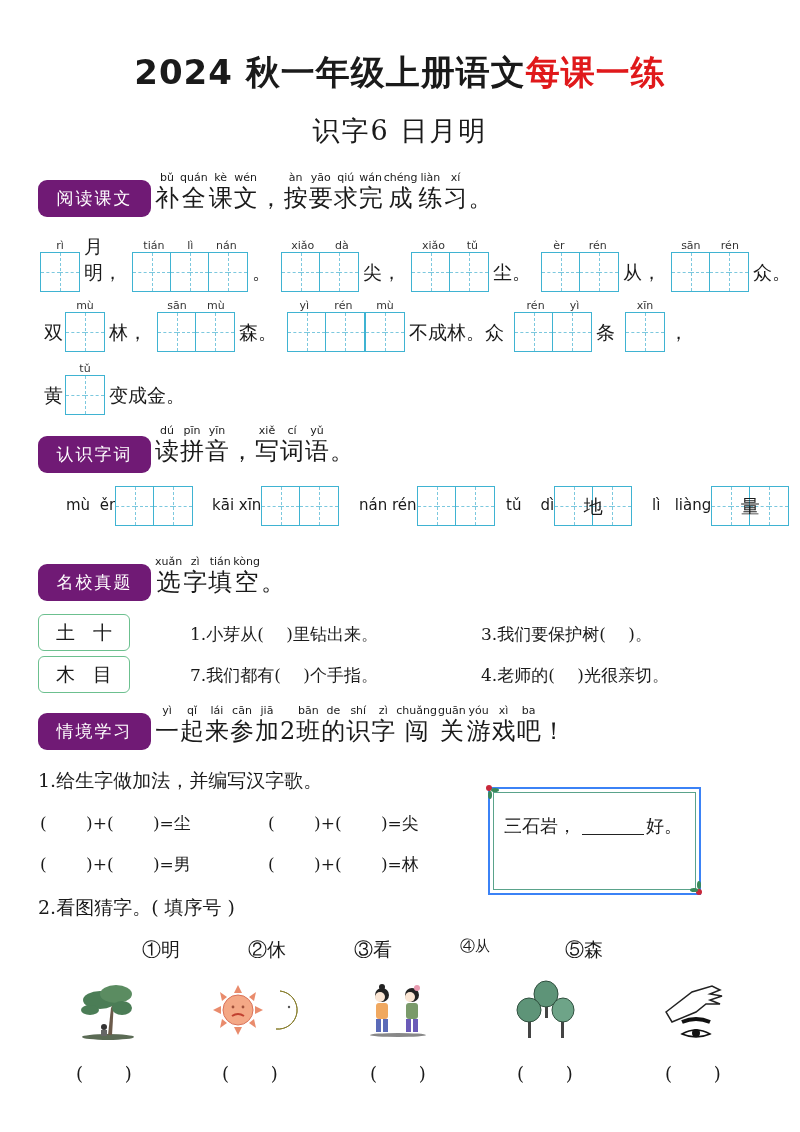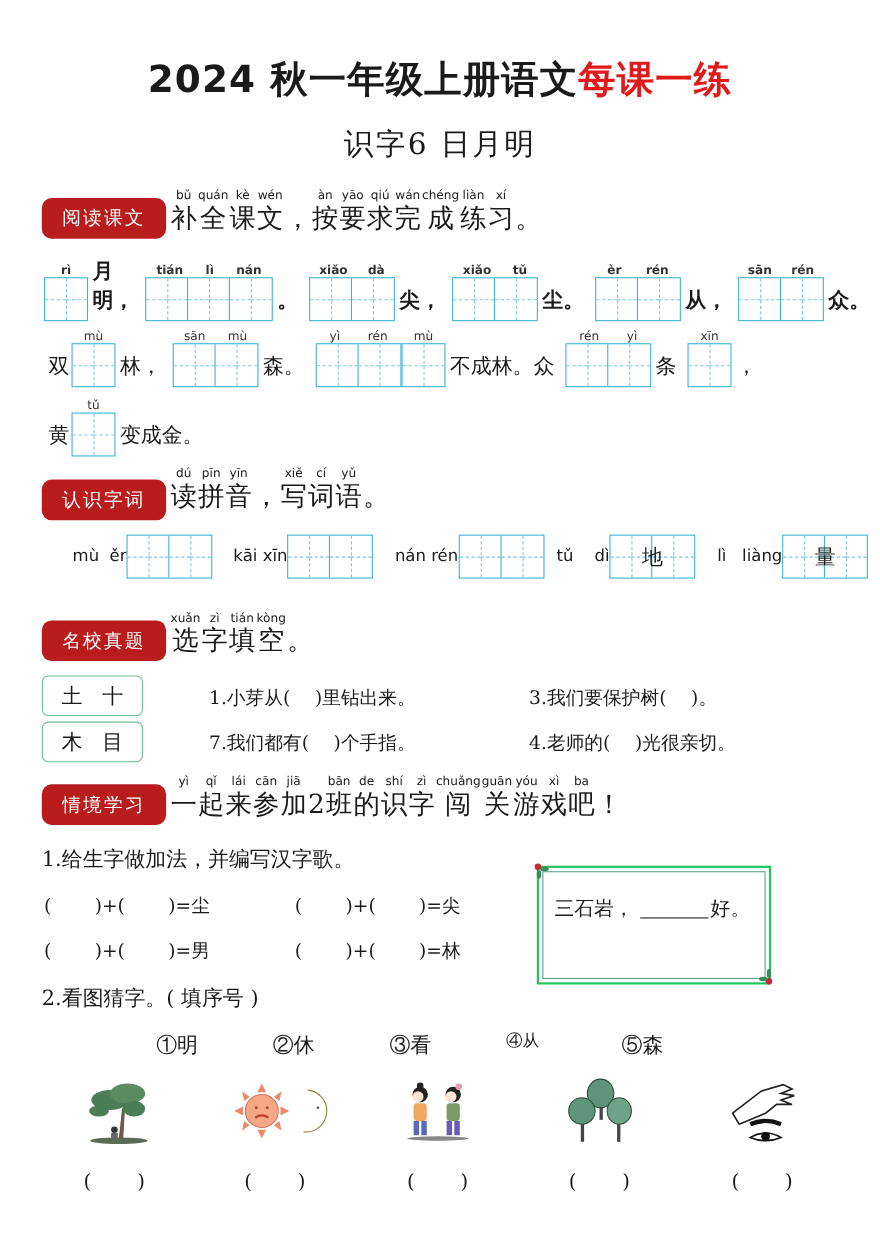--- a/index.html
+++ b/index.html
@@ -5,42 +5,42 @@
   * { box-sizing: border-box; margin: 0; padding: 0; }
   body {
     width: 800px; height: 1132px; background: #ffffff; position: relative;
     font-family: "DejaVu Serif", "Liberation Serif", serif; color: #1a1a1a; overflow: hidden;
   }
   .abs { position: absolute; }
   .title { left: 0; width: 800px; top: 50px; text-align: center; font-size: 34px; font-weight: bold; letter-spacing: 1px;
     font-family: "DejaVu Sans", "Liberation Sans", sans-serif; }
   .title .red { color: #e0191b; }
   .subtitle { left: 0; width: 800px; top: 113px; text-align: center; font-size: 27px; letter-spacing: 2px; }
-  .badge { background: #b91c1c; color: #ffffff; border-radius: 9px; font-size: 17px; height: 37px; width: 113px;
+  .badge { background: #701a75; color: #ffffff; border-radius: 9px; font-size: 17px; height: 37px; width: 113px;
     display: flex; align-items: center; justify-content: center; letter-spacing: 2px; }
   .heading { font-size: 24px; display: flex; align-items: flex-end; }
   .ruby-word { display: inline-flex; flex-direction: column; align-items: center; margin-right: 1px; }
   .ruby-word .py { font-size: 11px; font-family: "DejaVu Sans", sans-serif; line-height: 12px; height: 12px; white-space: nowrap; }
   .ruby-word .hz { font-size: 24px; line-height: 28px; }
   
   .tian { display: inline-flex; border: 1.5px solid #3fb3d2; }
   .tian .cell { width: 38px; height: 38px; position: relative; border-right: 1.5px solid #3fb3d2; }
   .tian .cell:last-child { border-right: none; }
   .tian .cell::before { content: ""; position: absolute; left: 0; right: 0; top: 50%; border-top: 1px dashed #7cc8de; }
   .tian .cell::after { content: ""; position: absolute; top: 0; bottom: 0; left: 50%; border-left: 1px dashed #7cc8de; }
   .tian .cell span { position: absolute; left: 0; right: 0; top: 7px; text-align: center; font-size: 19px; z-index: 2; }
   .txt { font-size: 19px; }
   .blank-grp { display: inline-flex; flex-direction: column; align-items: center; }
   .blank-grp .pys { display: flex; justify-content: space-around; width: 100%; font-size: 11px; font-family: "DejaVu Sans", sans-serif; height: 13px; line-height: 13px; color: #333; }
   .line { display: flex; align-items: flex-end; }
   .wordbox { display: flex; flex-direction: row; align-items: center; position: absolute; }
   .wordbox .pyw { font-size: 15px; font-family: "DejaVu Sans", sans-serif; margin-bottom: 3px; }
   .choice-box { border: 1.5px solid #6cc08f; border-radius: 6px; width: 92px; height: 37px; display: flex; align-items: center; justify-content: space-around; font-size: 19px; padding: 0 8px; }
   .q { font-size: 17px; }
-  .frame { border: 2px solid #22c55e; outline: 1px solid #5aa38b; outline-offset: -6px; }
+  .frame { border: 2px solid #3b82f6; outline: 1px solid #5aa38b; outline-offset: -6px; }
   .berry { position: absolute; width: 10px; height: 10px; }
   .paren { font-size: 18px; }
   .pic { position: absolute; }
 </style>
 </head>
 <body>
 
 <div class="abs title"><span>2024 秋一年级上册语文</span><span class="red">每课一练</span></div>
 <div class="abs subtitle">识字6  日月明</div>
 
@@ -93,21 +93,21 @@
     <span class="ruby-word">
       <span class="py">xí</span>
       <span class="hz">习</span>
     </span>
     <span class="ruby-word">
       <span class="py"></span>
       <span class="hz">。</span>
     </span>
   </div>
 
-<div class="abs line" id="s1l1" style="left:40px;top:234px;font-weight:bold;">
+<div class="abs line" id="s1l1" style="left:40px;top:234px;">
     <span class="blank-grp">
       <span class="pys">
         <span>rì</span>
       </span>
       <span class="tian">
         <span class="cell"></span>
         <span class="cell"></span>
       </span>
     </span>
     <span class="txt" style="margin: 0px 10px 6px 4px;">月明，</span>

